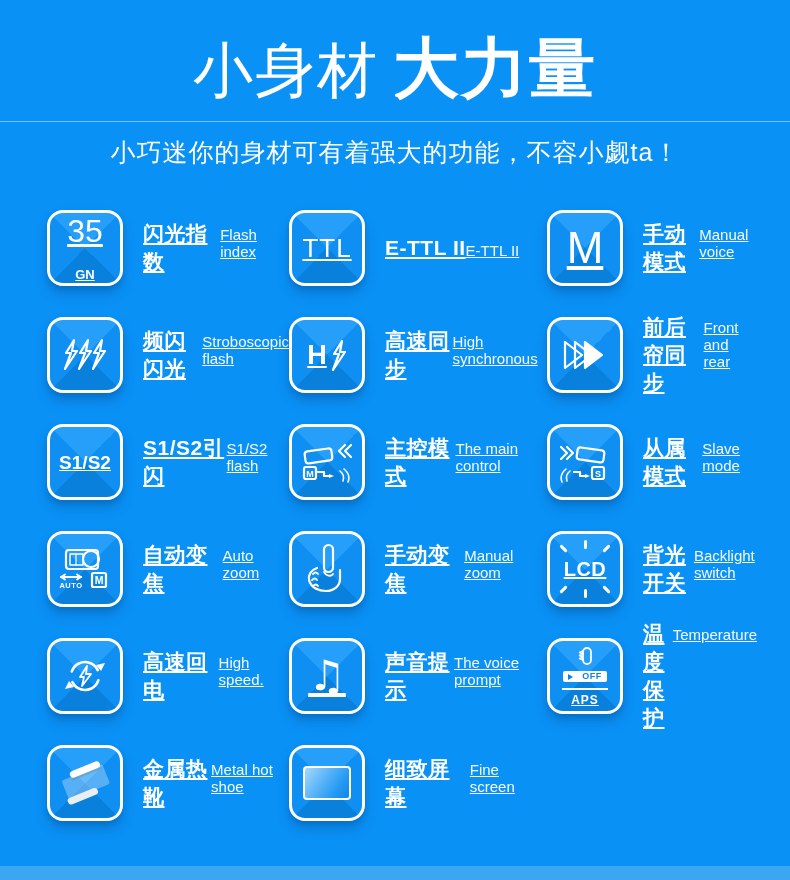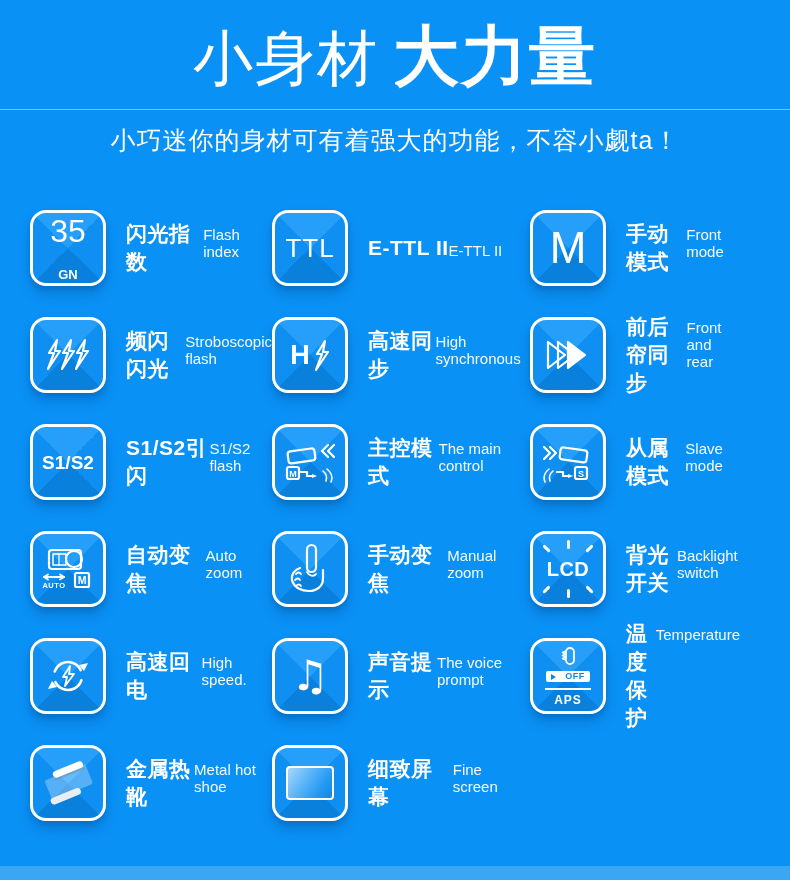--- a/index.html
+++ b/index.html
@@ -3,31 +3,31 @@
 <meta charset="utf-8">
 <style>
   html,body{margin:0;padding:0;}
   body{
     width:790px;height:880px;position:relative;overflow:hidden;
     background:#0a91f6;
     font-family:"Liberation Sans","DejaVu Sans",sans-serif;
     color:#fff;
   }
   
-  .header{padding-top:20px;text-align:center;}
+  .header{padding-top:32px;text-align:center;}
   .title{font-size:60px;line-height:1.1;letter-spacing:2px;}
   .title .t-light{font-weight:400;}
   .title .t-bold{font-weight:900;font-size:66px;margin-left:14px;}
   .divider{height:1px;background:rgba(255,255,255,0.45);margin-top:16px;}
   .subtitle{font-size:25px;font-weight:500;margin-top:14px;letter-spacing:1px;}
   
   .grid{
-    position:absolute;top:210px;left:30px;width:710px;
+    position:absolute;top:210px;left:47px;width:710px;
     display:grid;grid-template-columns:242px 258px auto;
-    grid-auto-rows:76px;row-gap:31px;
+    grid-auto-rows:76px;row-gap:31px;text-decoration:underline;
   }
   .feature{display:flex;align-items:center;gap:20px;}
   .tile{
     width:70px;height:70px;flex:0 0 70px;border:3px solid #fff;border-radius:16px;
     background:conic-gradient(from -45deg at 50% 50%,
       #259ff9 0deg 90deg,#0f8ff2 90deg 180deg,#0a80dd 180deg 270deg,#0f8ff2 270deg 360deg);
     box-shadow:0 8px 12px rgba(3,64,128,.28),0 3px 4px rgba(3,64,128,.18);
     display:flex;align-items:center;justify-content:center;overflow:hidden;position:relative;
   }
   .tile-inner{display:flex;flex-direction:column;align-items:center;justify-content:center;line-height:1;}
@@ -103,21 +103,21 @@
       </div>
     </div>
     <div class="feature">
       <div class="tile">
         <div class="tile-inner">
           <div class="ic-m">M</div>
         </div>
       </div>
       <div class="labels">
         <div class="zh">手动模式</div>
-        <div class="en">Front mode</div>
+        <div class="en">Manual voice</div>
       </div>
     </div>
     <div class="feature">
       <div class="tile">
         <div class="tile-inner">
           <svg width="48" height="36" viewBox="0 0 48 36" fill="none" stroke="#fff" stroke-width="2.2" stroke-linecap="round" stroke-linejoin="round">
             <g transform="translate(2,2) scale(1.0)">
               <path d="M11 1 L3 14 L8 14 L2 30 L14 12 L9 12 Z"></path>
             </g>
             <g transform="translate(16,2)">

